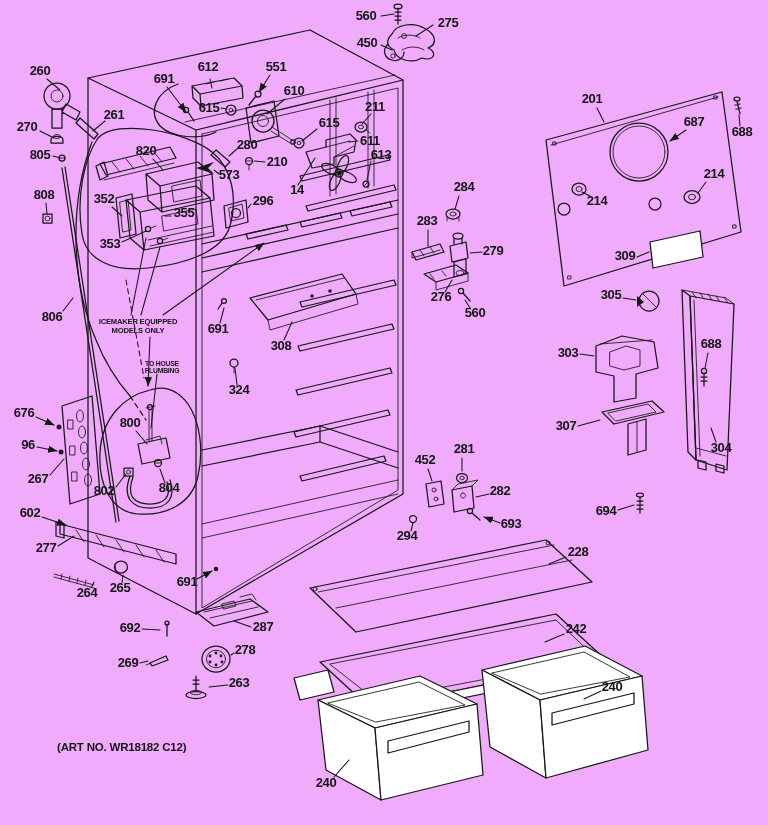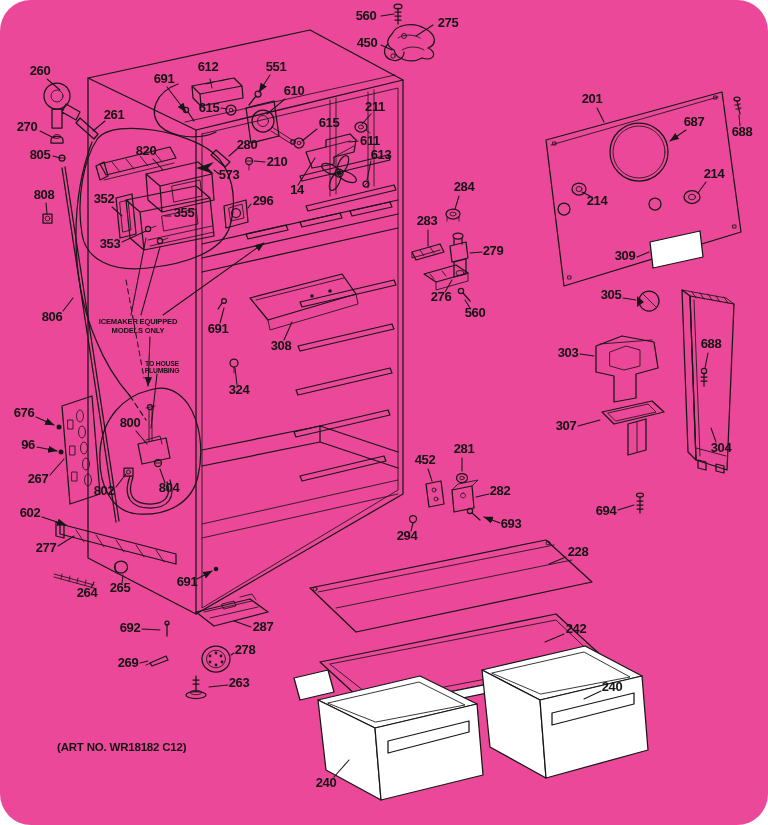--- a/index.html
+++ b/index.html
@@ -1,16 +1,16 @@
 <!DOCTYPE html>
 <html><head>
 <meta charset="utf-8">
 <style>
   html,body{margin:0;padding:0;background:#fff;}
-  .stage{position:relative;width:768px;height:825px;background:#ec4899;overflow:hidden;border-radius:31px;}
+  .stage{position:relative;width:768px;height:825px;background:#f0abfc;overflow:hidden;}
   svg{display:block;}
   path,line,circle,ellipse,rect,polyline{fill:none;stroke:#161616;stroke-width:1.25;stroke-linejoin:round;stroke-linecap:round;}
   .thin{stroke-width:0.85;}
   .solid{fill:#161616;stroke:none;}
   .wfill{fill:#ffffff;}
   .lbl{font-family:"Liberation Sans",sans-serif;font-weight:bold;font-size:13px;letter-spacing:-0.4px;fill:#141414;stroke:none;text-anchor:middle;}
   .note{font-family:"Liberation Sans",sans-serif;font-weight:bold;font-size:7.6px;fill:#141414;stroke:none;text-anchor:middle;letter-spacing:-0.2px;}
   .note2{font-family:"Liberation Sans",sans-serif;font-weight:bold;font-size:6.8px;fill:#141414;stroke:none;text-anchor:middle;letter-spacing:-0.2px;}
   .artno{font-family:"Liberation Sans",sans-serif;font-weight:bold;font-size:11.5px;fill:#141414;stroke:none;text-anchor:start;letter-spacing:-0.2px;}
   .ldr{stroke:#161616;stroke-width:1.05;fill:none;}

